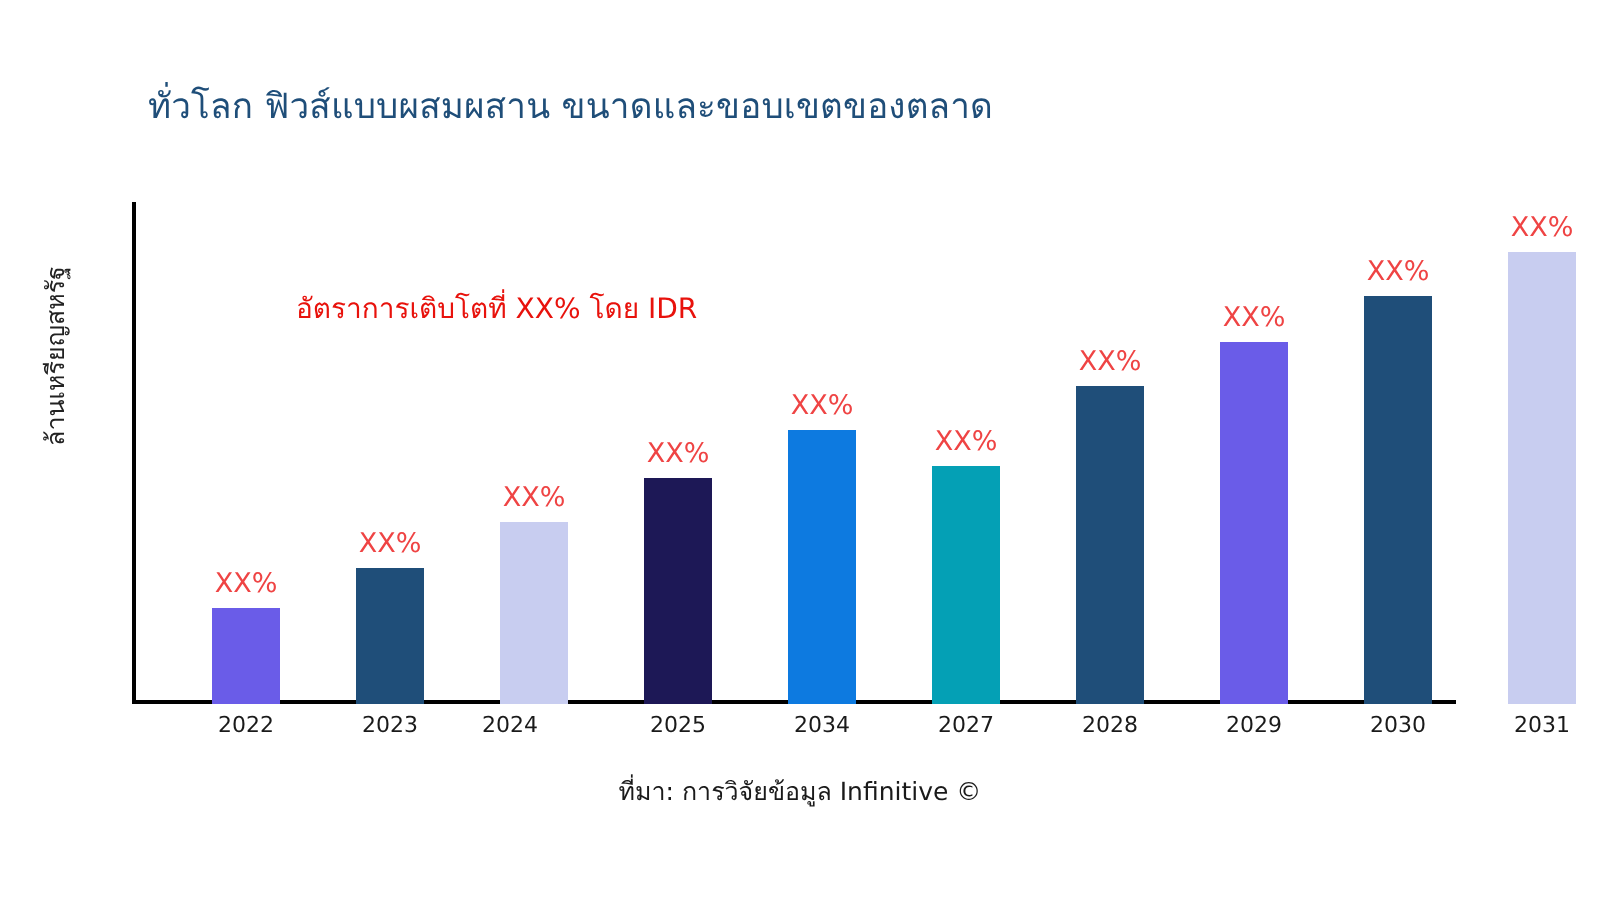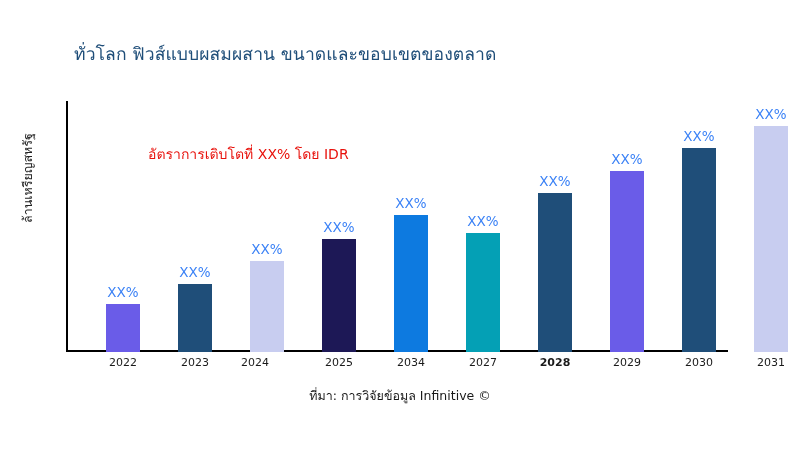--- a/index.html
+++ b/index.html
@@ -83,21 +83,21 @@
     position: absolute;
     left: 0;
     bottom: 0;
     width: 34px;
   }
   .bar-value {
     position: absolute;
     left: 50%;
     transform: translateX(-50%);
     font-size: 13.5px;
-    color: #3b82f6;
+    color: #ef4444;
     white-space: nowrap;
   }
 
   
   #x-tick-labels {
     position: absolute;
     left: 66px;
     top: 356px;
     width: 728px;
     height: 22px;
@@ -189,21 +189,21 @@
       </div>
   </div>
 
   <div id="x-tick-labels">
       <div class="x-tick" style="left: 40px;">2022</div>
       <div class="x-tick" style="left: 112px;">2023</div>
       <div class="x-tick" style="left: 172px;">2024</div>
       <div class="x-tick" style="left: 256px;">2025</div>
       <div class="x-tick" style="left: 328px;">2034</div>
       <div class="x-tick" style="left: 400px;">2027</div>
-      <div class="x-tick" style="left: 472px; font-weight: bold;">2028</div>
+      <div class="x-tick" style="left: 472px;">2028</div>
       <div class="x-tick" style="left: 544px;">2029</div>
       <div class="x-tick" style="left: 616px;">2030</div>
       <div class="x-tick" style="left: 688px;">2031</div>
     </div>
 
   <div id="growth-annotation">อัตราการเติบโตที่ XX% โดย IDR</div>
 
   <div id="source-note">ที่มา: การวิจัยข้อมูล Infinitive ©</div>
 
 </div>

